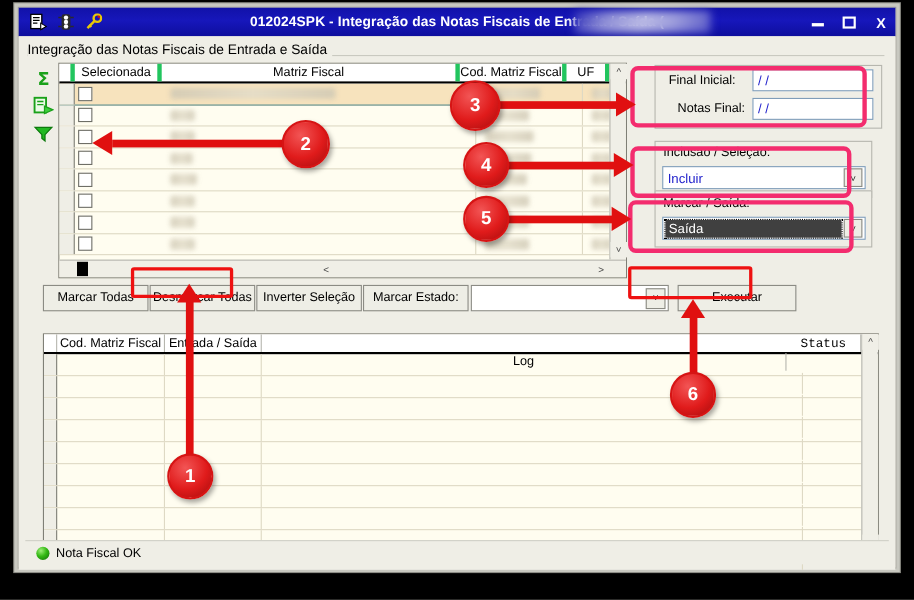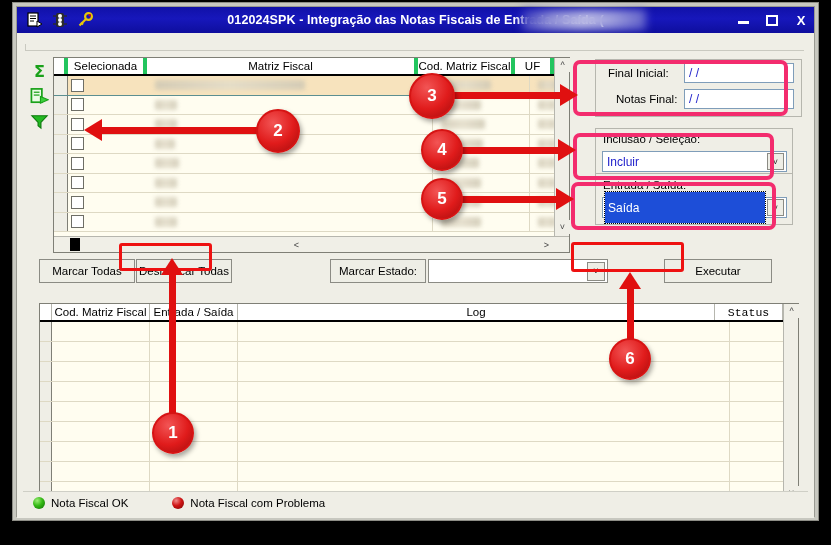--- a/index.html
+++ b/index.html
@@ -119,21 +119,21 @@
   .fld {
     position:absolute; background:#fff; border:1px solid #7f9db9;
     font-size:12px; color:#2222cc; padding:2px 4px; height:20px;
     display:flex; align-items:center;
   }
   .combo {
     position:absolute; background:#fff; border:1px solid #7f9db9;
     height:21px; display:flex; align-items:center;
   }
   .combo .txt { flex:1; font-size:12px; color:#2222cc; padding-left:4px; }
-  .combo .txt.hl { background:#1d4ed8; color:#ffffff; outline:1px dotted #000; margin:2px; padding-left:3px; height:31px; display:flex; align-items:center;}
+  .combo .txt.hl { background:#404040; color:#ffffff; outline:1px dotted #000; margin:2px; padding-left:3px; height:16px; display:flex; align-items:center;}
   .combo .arrow {
     width:17px; height:17px; margin-right:2px; background:#eeeee6;
     border:1px solid #8b8b84; display:flex; align-items:center; justify-content:center;
     font-size:9px; color:#222; cursor:pointer;
   }
 
   
   .btnrow { position:absolute; left:22px; top:226px; width:760px; height:26px; }
   .btn {
     position:absolute; top:0; height:24px; background:#eeeee6;
@@ -154,21 +154,21 @@
   
   .grid-log {
     position:absolute; left:22px; top:270px; width:760px; height:200px;
     background:#fffdf0; border:1px solid #7f7f76;
   }
   .gl-head { display:flex; height:18px; background:#fff; border-bottom:2px solid #000; font-size:11.5px; }
   .gl-head .c { border-right:1px solid #b6b6ae; display:flex; align-items:center; justify-content:center; height:100%; }
   .l-ind { width:12px; }
   .l-cod { width:98px; }
   .l-ent { width:88px; }
-  .l-log { flex:1; }
+  .l-log { flex:1;margin-top:17px; }
   .l-sta { width:68px;font-family:Liberation Mono, monospace; }
   .gl-body { position:relative; height:180px; }
   .gl-row { display:flex; height:20px; border-bottom:1px solid #ded9c4; }
   .gl-row .cell { border-right:1px solid #ded9c4; height:100%; }
   .gl-row .cell.ind { width:12px; background:#efeee6; border-right:1px solid #7f7f76; }
   .gl-vscroll { position:absolute; right:0; top:0; width:15px; height:198px; background:#f0efe7; border-left:1px solid #b6b6ae; }
 
   
   .statusbar {
     position:absolute; left:6px; bottom:5px; right:6px; height:22px;
@@ -244,20 +244,21 @@
         <span class="tb-min"></span>
         <span class="tb-max"></span>
         <span class="tb-btn">X</span>
       </div>
     </div>
 
     <div class="client">
 
       <div class="group-rule"></div>
       <div class="group-rule-left"></div>
+      <div class="group-title">Integração das Notas Fiscais de Entrada e Saída</div>
 
       <div class="icon-strip">
         <svg class="strip-ico" viewBox="0 0 20 20">
           <text x="10" y="16" font-size="17" font-weight="bold" text-anchor="middle" fill="#1aa11a" font-family="DejaVu Sans, sans-serif">Σ</text>
         </svg>
         <svg class="strip-ico" viewBox="0 0 20 20">
           <rect x="1.5" y="2" width="11" height="14" fill="#eafbe6" stroke="#1aa11a" stroke-width="1.8"></rect>
           <line x1="4" y1="5.5" x2="10" y2="5.5" stroke="#1aa11a" stroke-width="1.3"></line>
           <line x1="4" y1="8.5" x2="10" y2="8.5" stroke="#1aa11a" stroke-width="1.3"></line>
           <path d="M11 10 L19 13.5 L11 17 Z" fill="#3ccf3c" stroke="#1aa11a" stroke-width="1.2"></path>
@@ -424,36 +425,37 @@
 
       <div class="panel panel-incl">
         <span class="pl-label" style="left:7px; top:4px;">Inclusão / Seleção:</span>
         <span class="combo" style="left:6px; top:22px; width:185px;">
           <span class="txt">Incluir</span>
           <span class="arrow">˅</span>
         </span>
       </div>
 
       <div class="panel panel-ent">
-        <span class="pl-label" style="left:7px; top:5px;">Entrada / Saída:</span>
+        <span class="pl-label" style="left:7px; top:5px;">Marcar / Saída:</span>
         <span class="combo" style="left:6px; top:23px; width:185px;">
           <span class="txt hl">Saída</span>
           <span class="arrow">˅</span>
         </span>
       </div>
 
       <div class="btnrow">
         <div class="btn" style="left:0px;   width:96px;">Marcar Todas</div>
         <div class="btn" style="left:97px;  width:96px;">Desmarcar Todas</div>
+        <div class="btn" style="left:194px; width:96px;">Inverter Seleção</div>
         <div class="btn" style="left:291px; width:96px;">Marcar Estado:</div>
         <div class="estado-combo" style="left:389px; width:180px;">
           <span style="flex:1;font-size:12px;padding-left:4px;"></span>
           <span class="arrow">˅</span>
         </div>
-        <div class="btn" style="left:577px; width:108px;margin-left:48px;">Executar</div>
+        <div class="btn" style="left:577px; width:108px;">Executar</div>
       </div>
 
       <div class="grid-log">
         <div class="gl-head">
           <div class="c l-ind"></div>
           <div class="c l-cod">Cod. Matriz Fiscal</div>
           <div class="c l-ent">Entrada / Saída</div>
           <div class="c l-log">Log</div>
           <div class="c l-sta">Status</div>
           <div class="c" style="width:15px;border-right:none;"></div>
@@ -529,24 +531,20 @@
           <div class="sb-arrow">˅</div>
         </div>
       </div>
 
       <div class="statusbar">
         <span class="st-item">
           <span class="dot green"></span>
           <span>Nota Fiscal OK</span>
         </span>
         <span class="st-gap"></span>
-        <span class="st-item">
-          <span class="dot red"></span>
-          <span>Nota Fiscal com Problema</span>
-        </span>
       </div>
 
     </div>
   </div>
 
   <div class="anno">
 
     <div class="hibox" style="left:573px; top:60px;  width:215px; height:56px;"></div>
     <div class="hibox" style="left:573px; top:133px; width:201px; height:47px;"></div>
     <div class="hibox" style="left:571px; top:182px; width:205px; height:48px;"></div>

